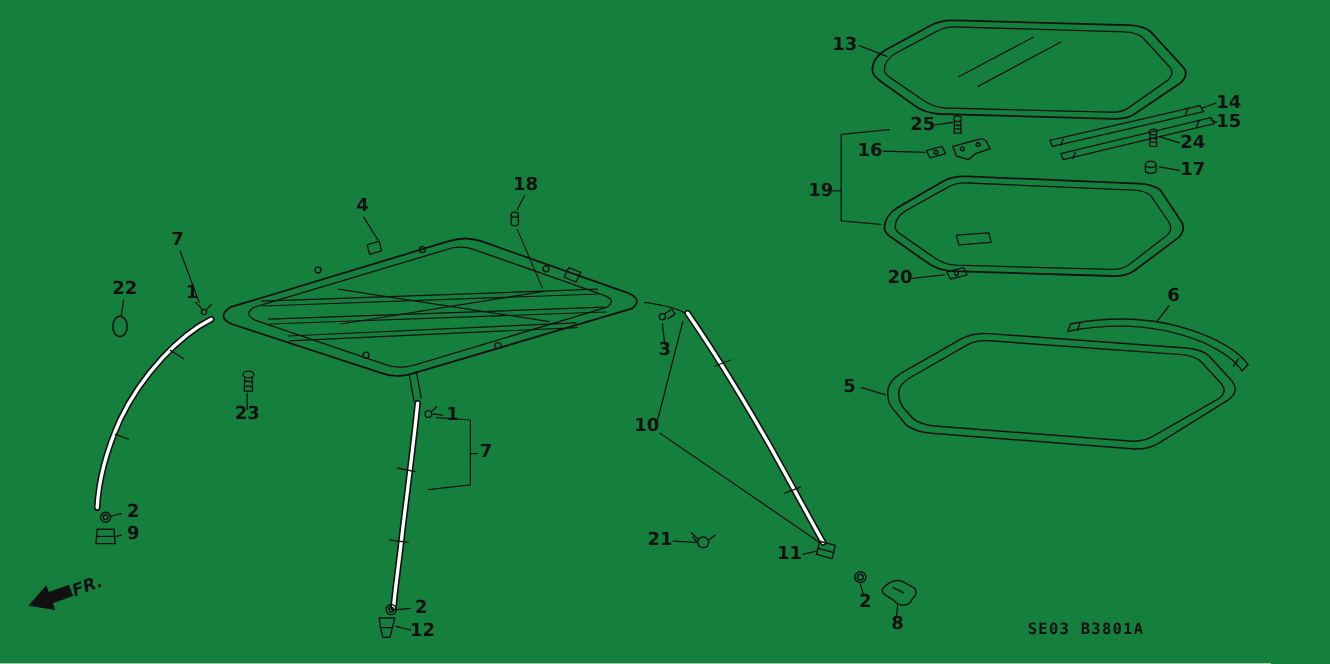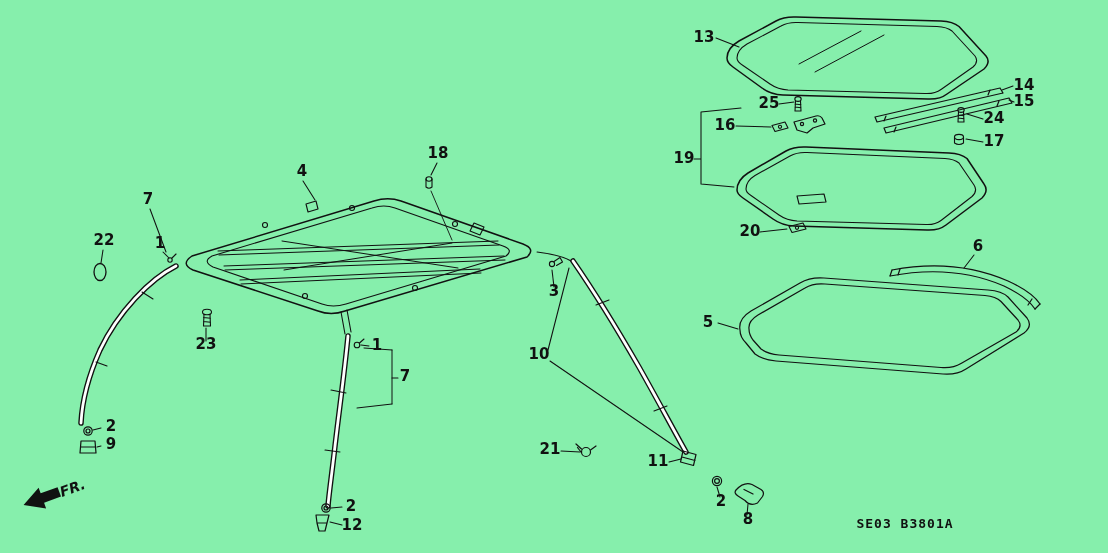--- a/index.html
+++ b/index.html
@@ -1,19 +1,19 @@
 <!DOCTYPE html>
 <html><head>
 <meta charset="utf-8">
 <style>
   html,body{margin:0;padding:0;background:#ffffff;}
   .stage{
     position:relative;
     width:1108px;height:553px;
-    background:#86efac;
+    background:#15803d;
     overflow:hidden;
     font-family:"DejaVu Sans", sans-serif;
   }
   svg{position:absolute;left:0;top:0;}
   .art path,.art ellipse,.art circle,.art line{vector-effect:non-scaling-stroke;}
   text.callout{
     font-family:"DejaVu Sans", sans-serif;
     font-size:15px;font-weight:700;fill:#111111;
     text-anchor:middle;
   }

